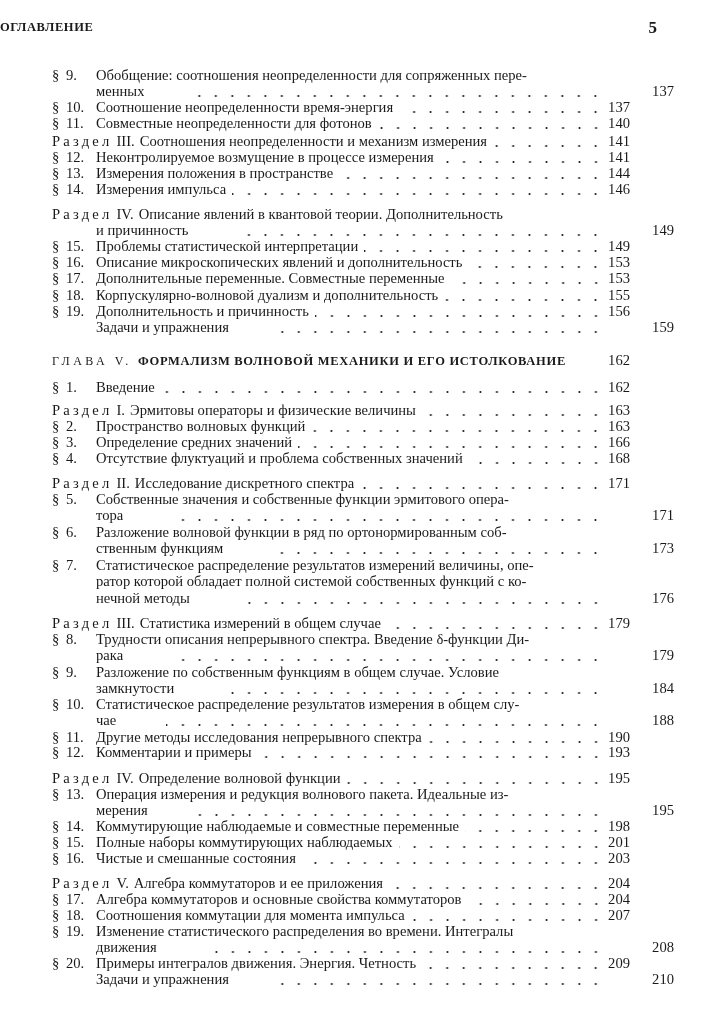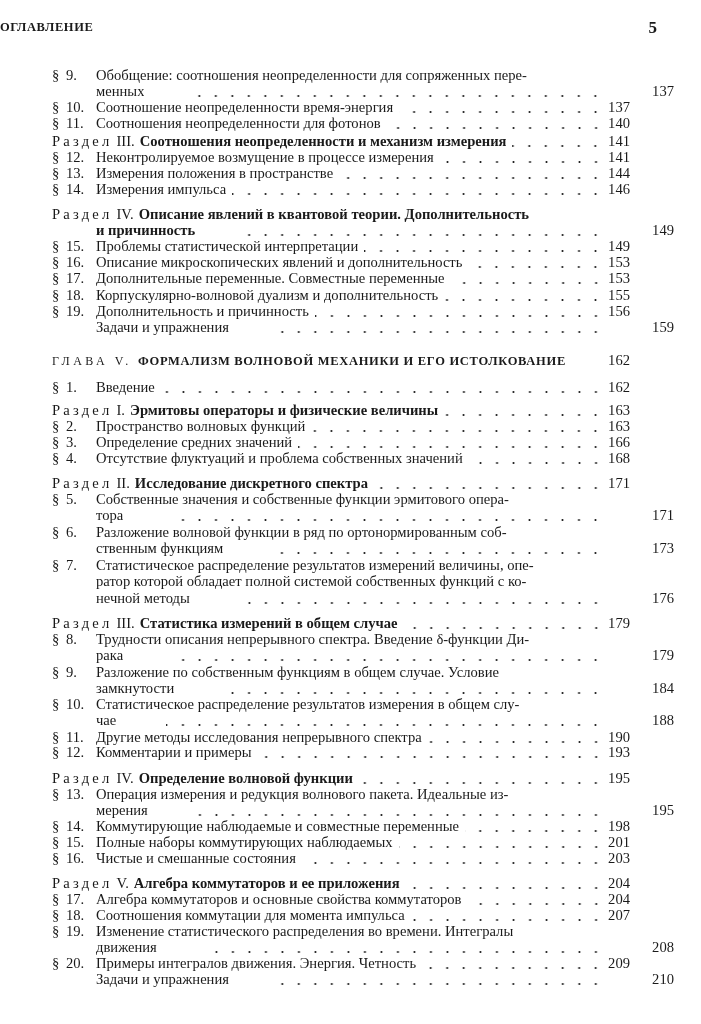--- a/index.html
+++ b/index.html
@@ -14,21 +14,21 @@
   }
   .page-header .pagenum { position: absolute; right: 44px; top: 0; font-size: 17px; font-weight: bold; }
   .toc { position: absolute; left: 0; top: 0; width: 701px; height: 1024px; }
   .line {
     position: absolute; left: 52px; width: 578px; height: 16px; font-size: 14.6px; line-height: 16px;
     white-space: nowrap; display: flex; align-items: baseline;
   }
   .line .sec { display: inline-block; width: 44px; flex: 0 0 44px; }
   .line .sec .sym { display: inline-block; width: 14px; }
   .line .txt { flex: 0 1 auto; overflow: hidden; }
-  .line .txt.bold { font-weight: bold; }
+  .line .txt.bold { font-weight: normal; }
   .line .label-spaced { letter-spacing: 3.2px; margin-right: 4px; }
   .line .dots {
     flex: 1 1 auto; overflow: hidden; margin: 0 2px 0 6px; letter-spacing: 0;
     background-image: radial-gradient(circle, #222 0.9px, transparent 1.2px);
     background-size: 16.5px 4px; background-repeat: repeat-x; background-position: right 11px;
     height: 16px; align-self: stretch;
   }
   .line .page { flex: 0 0 auto; min-width: 24px; text-align: right; }
   .indent { padding-left: 44px; gap: 44px; }
   .indent .txt { }
@@ -62,21 +62,21 @@
   </div>
 
   <div class="line" style="top:99px">
     <span class="sec"><span class="sym">§</span><span>10.</span></span>
     <span class="txt">Соотношение неопределенности время-энергия</span>
     <span class="dots"></span>
     <span class="page">137</span>
   </div>
   <div class="line" style="top:115px">
     <span class="sec"><span class="sym">§</span><span>11.</span></span>
-    <span class="txt">Соотношения неопределенности для фотонов</span>
+    <span class="txt">Совместные неопределенности для фотонов</span>
     <span class="dots"></span>
     <span class="page">140</span>
   </div>
 
   <div class="line" style="top:133px">
     <span class="label-spaced">Раздел</span>
     <span style="margin-right:5px">III.</span>
     <span class="txt bold">Соотношения неопределенности и механизм измерения</span>
     <span class="dots"></span>
     <span class="page">141</span>

